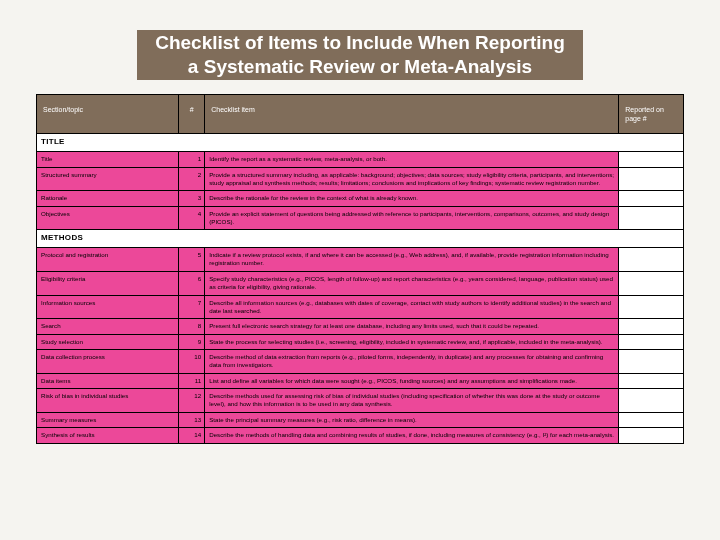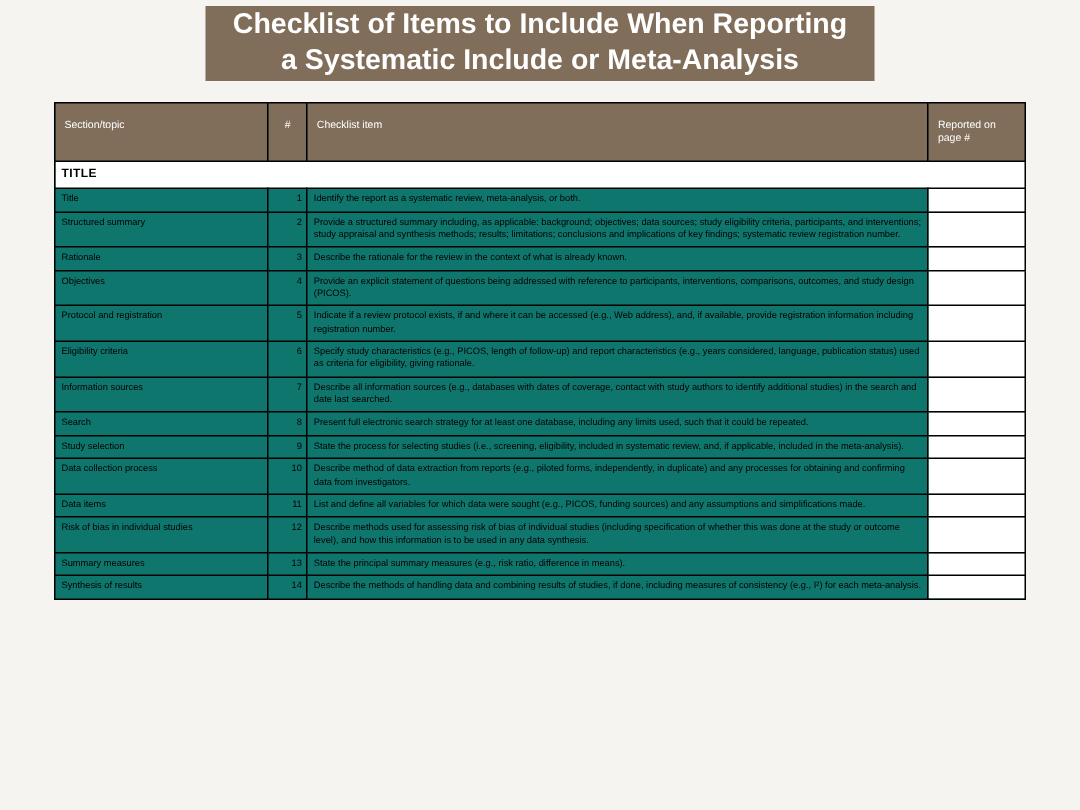--- a/index.html
+++ b/index.html
@@ -6,41 +6,41 @@
   body {
     margin: 0;
     padding: 0;
     width: 720px;
     height: 540px;
     font-family: Arial, Helvetica, sans-serif;
     background: #f5f4f0;
     position: relative;
   }
   .page {
-    padding: 4px 36px 12px 36px;
+    padding: 30px 36px 12px 36px;
   }
   .title-wrap {
     text-align: center;
     margin-bottom: 14px;
   }
   .title-wrap h1 {
     display: inline-block;
     background: #806d5a;
     color: #ffffff;
     font-size: 19px;
     font-weight: bold;
     line-height: 1.25;
     padding: 1px 18px;
     margin: 0;
   }
   table {
     width: 100%;
     border-collapse: collapse;
     table-layout: fixed;
-    background: #0f766e;
+    background: #ec4899;
   }
   col.c-sec { width: 22%; }
   col.c-num { width: 4%; }
   col.c-item { width: 64%; }
   col.c-page { width: 10%; }
   th, td {
     border: 1px solid #000;
     vertical-align: top;
     padding: 3px 4px;
     font-size: 6.2px;
@@ -65,21 +65,21 @@
   }
   td.reported { background: #fff; }
 </style>
 </head>
 <body>
 
 <div class="page">
   <div class="title-wrap">
     <h1>
       <span>Checklist of Items to Include When Reporting</span><br>
-      <span>a Systematic Include or Meta-Analysis</span>
+      <span>a Systematic Review or Meta-Analysis</span>
     </h1>
   </div>
 
   <table>
     <colgroup>
       <col class="c-sec">
         <col class="c-num">
         <col class="c-item">
         <col class="c-page">
     </colgroup>
@@ -111,20 +111,23 @@
           <td>Rationale</td>
           <td class="num">3</td>
           <td>Describe the rationale for the review in the context of what is already known.</td>
           <td class="reported"></td>
         </tr>
         <tr>
           <td>Objectives</td>
           <td class="num">4</td>
           <td>Provide an explicit statement of questions being addressed with reference to participants, interventions, comparisons, outcomes, and study design (PICOS).</td>
           <td class="reported"></td>
+        </tr>
+        <tr class="section-row">
+          <td colspan="4">METHODS</td>
         </tr>
         <tr>
           <td>Protocol and registration</td>
           <td class="num">5</td>
           <td>Indicate if a review protocol exists, if and where it can be accessed (e.g., Web address), and, if available, provide registration information including registration number.</td>
           <td class="reported"></td>
         </tr>
         <tr>
           <td>Eligibility criteria</td>
           <td class="num">6</td>

